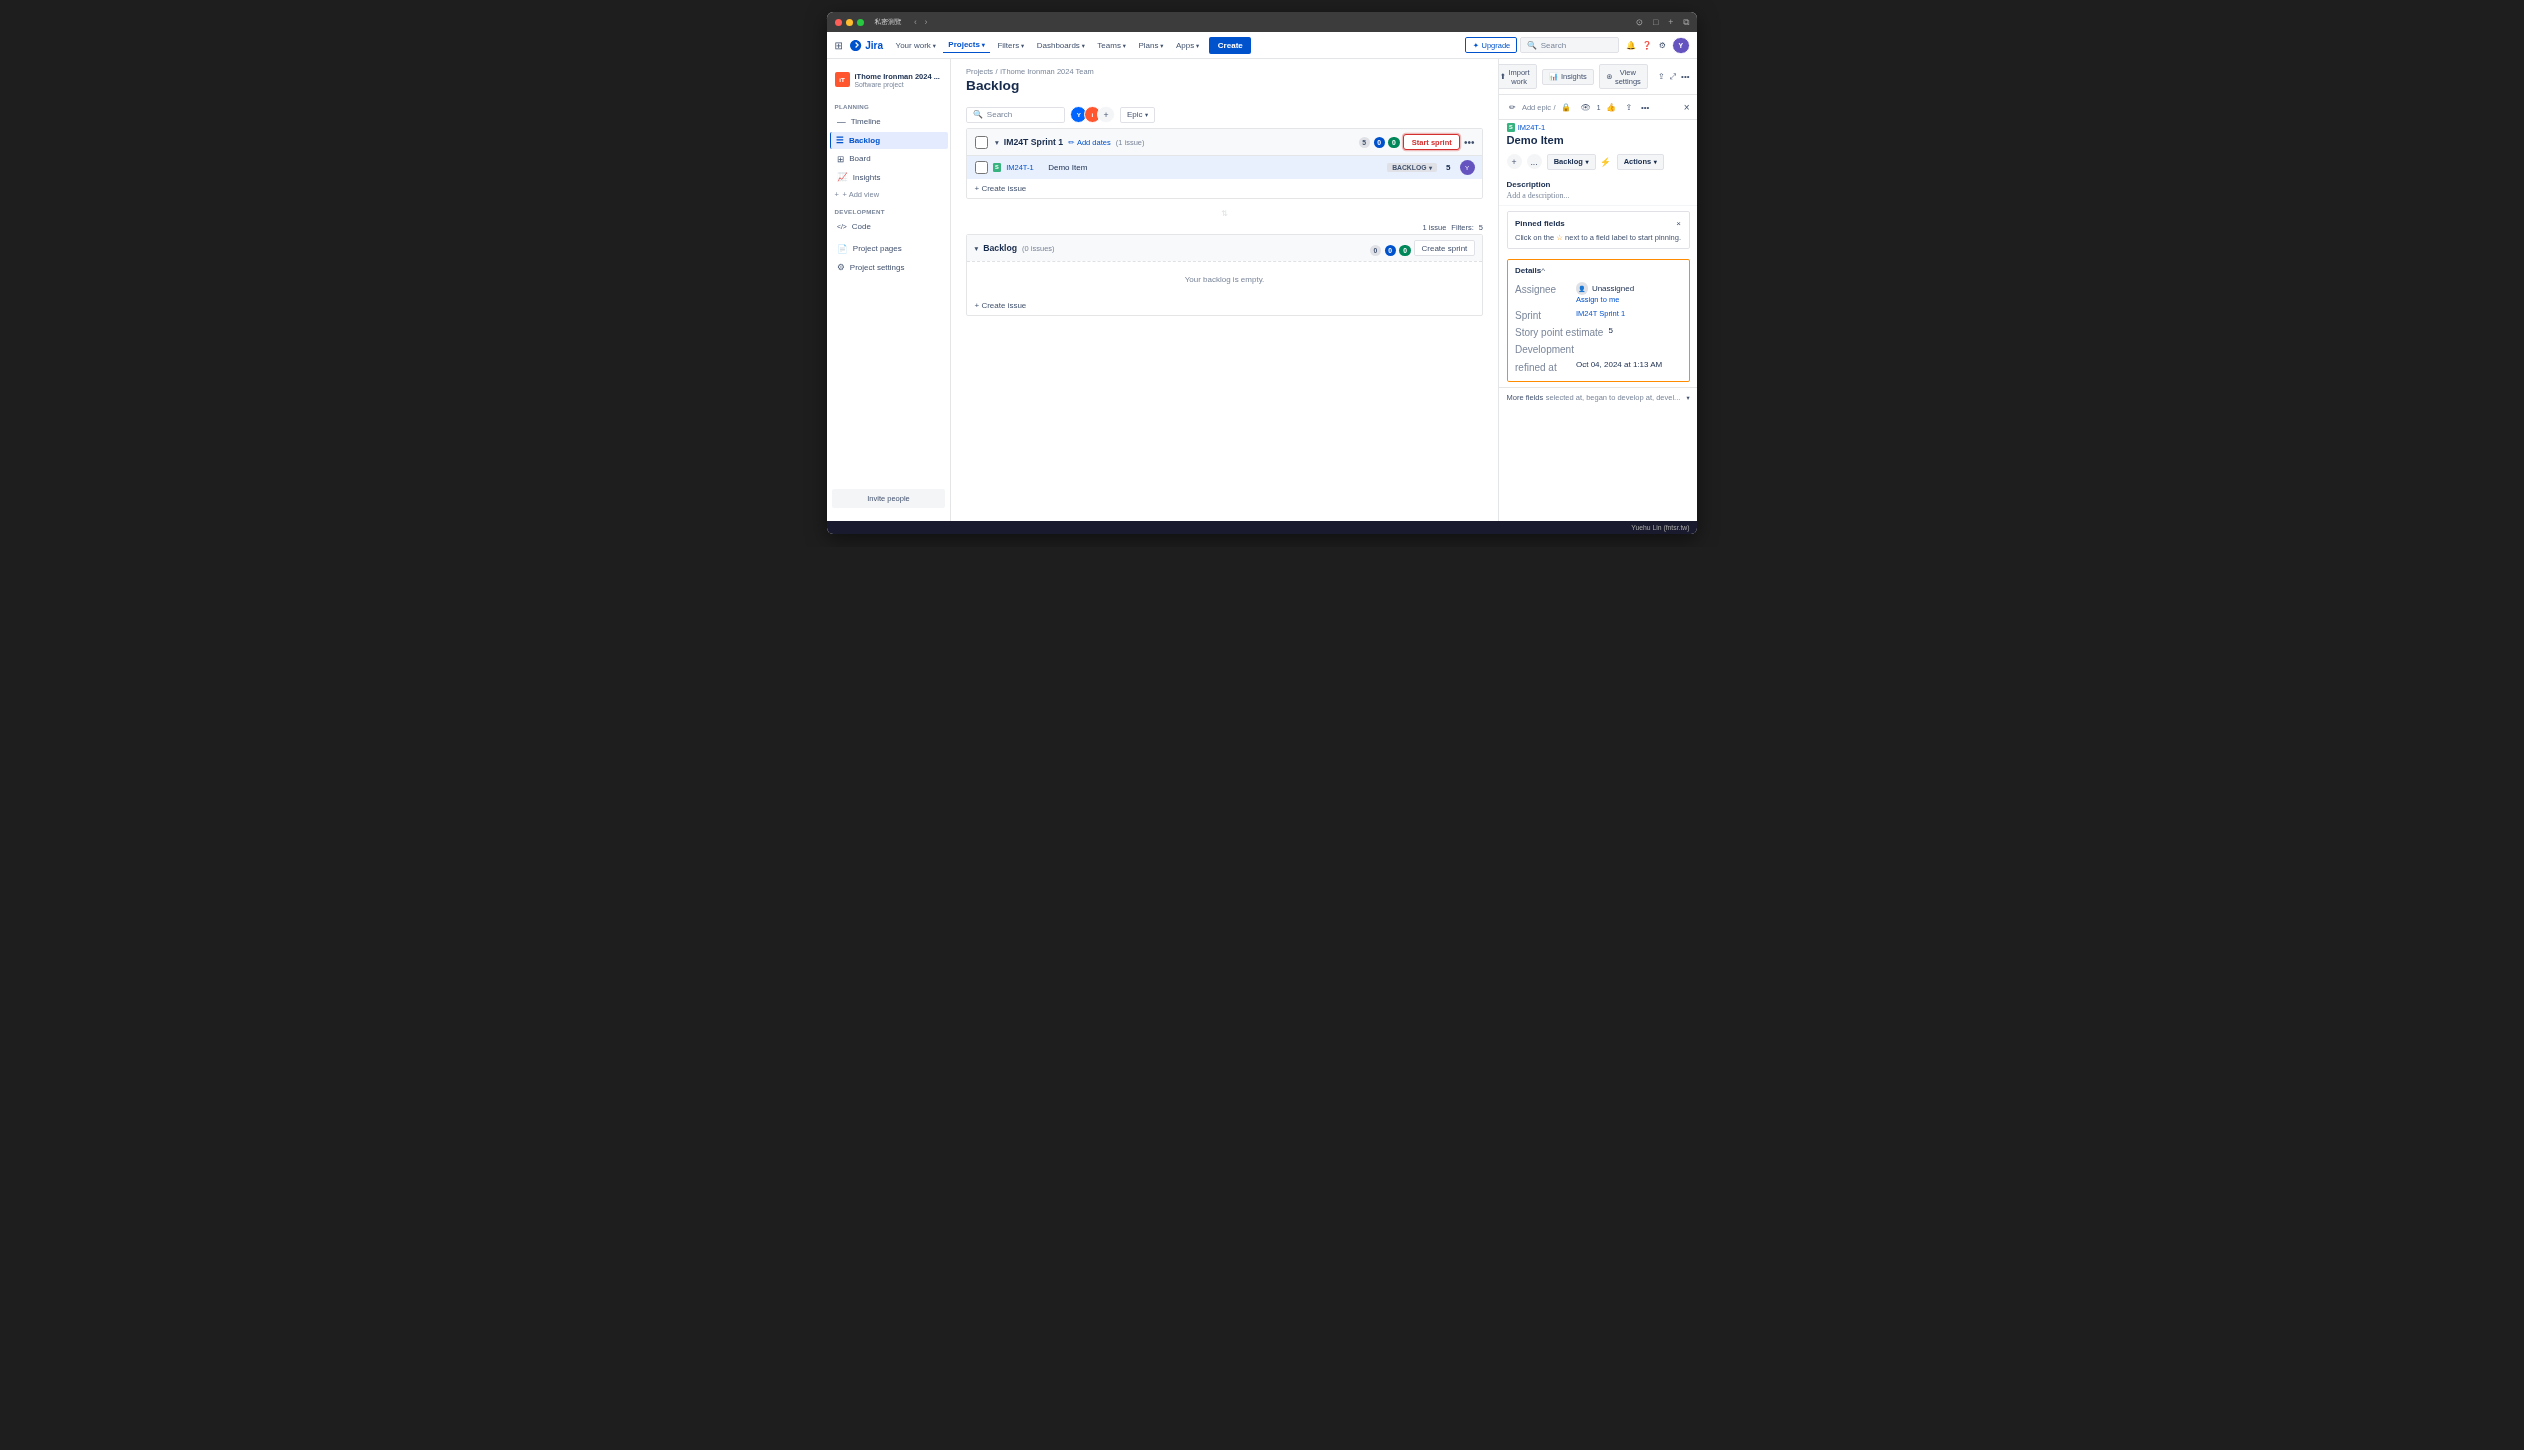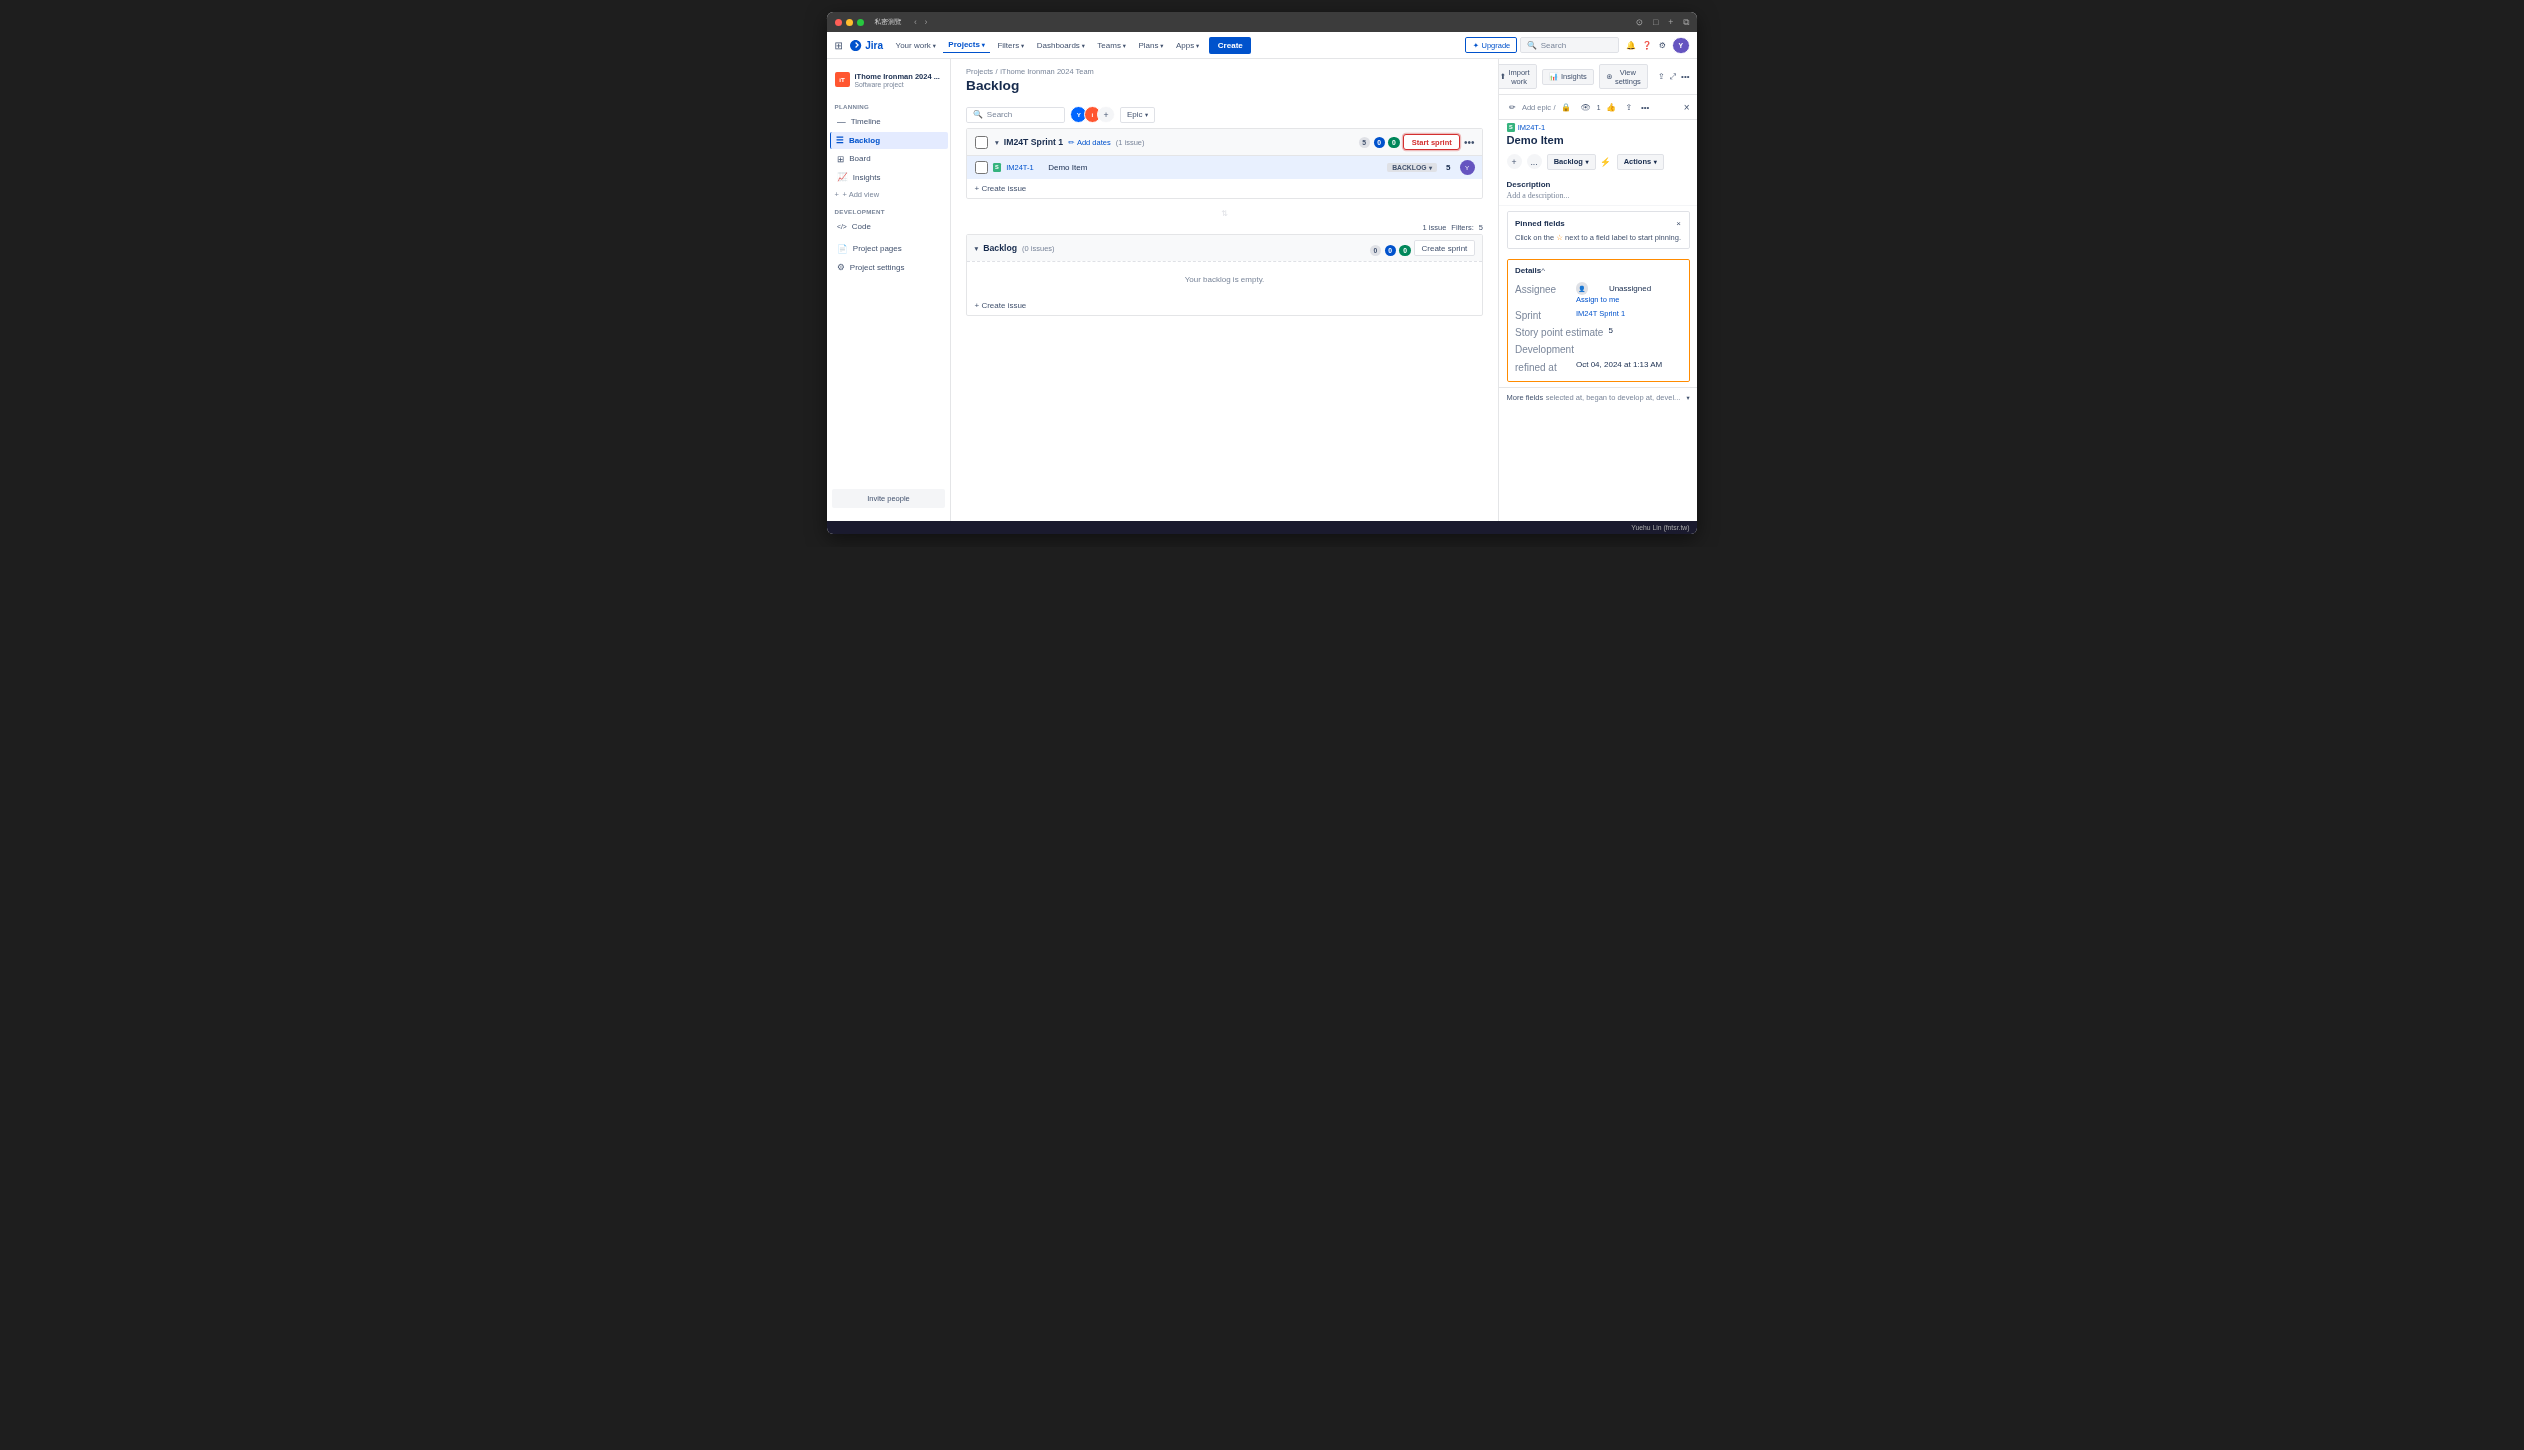--- a/index.html
+++ b/index.html
@@ -508,21 +508,21 @@
 
       <div class="details-box">
         <div class="details-header">
           <span class="details-title">Details</span>
           <span style="cursor:pointer;color:#42526e">^</span>
         </div>
 
         <div class="details-row">
           <span class="details-label">Assignee</span>
           <div style="display:flex;flex-direction:column">
-            <div style="display:flex;align-items:center;gap:18px">
+            <div style="display:flex;align-items:center;gap:1px">
               <span class="unassigned-icon">👤</span>
               <span class="details-value">Unassigned</span>
             </div>
             <a class="details-link">Assign to me</a>
           </div>
         </div>
 
         <div class="details-row">
           <span class="details-label">Sprint</span>
           <a class="details-link">IM24T Sprint 1</a>

